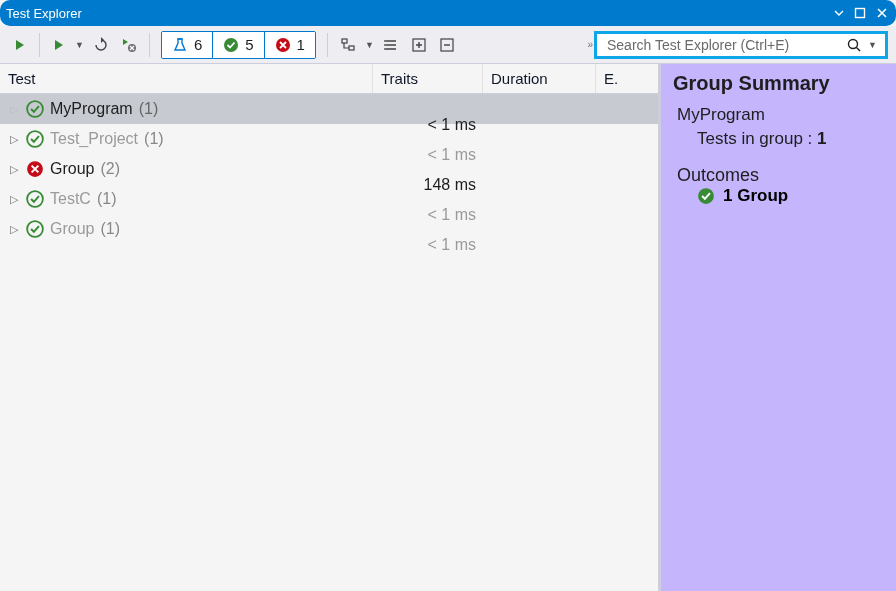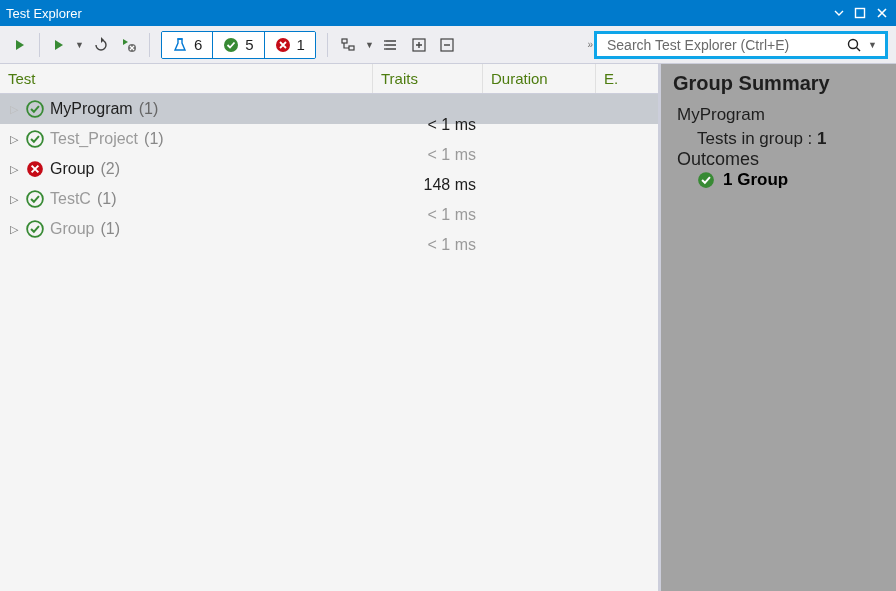--- a/index.html
+++ b/index.html
@@ -15,20 +15,21 @@
   }
   
   .titlebar {
     height: 26px;
     background: #007acc;
     color: #fff;
     display: flex;
     align-items: center;
     padding: 0 6px;
     font-size: 13px;
+    border-radius: 10px;
   }
   .titlebar .title { flex: 1; }
   .titlebar .win-controls { display: flex; gap: 6px; align-items: center; }
   .titlebar .win-controls svg { display:block; }
   .win-btn { cursor: default; padding: 2px; }
 
   
   .toolbar {
     height: 38px;
     display: flex;
@@ -55,26 +56,26 @@
   }
   .search-box input {
     border:none; outline:none; flex:1; font-size:14px; font-family:inherit; color:#1e1e1e; background:transparent;
   }
   .search-box input::placeholder { color:#6a6a6a; }
   .drop-arrow { font-size:9px; color:#555; padding:0 2px;}
 
   
   .content { flex:1; display:flex; min-height:0; }
   .left-pane { flex:1; display:flex; flex-direction:column; min-width:0;}
-  .right-pane { width:238px; border-left:3px solid #cccedb; padding:8px 12px; background:#a3a3a3;}
+  .right-pane { width:238px; border-left:3px solid #cccedb; padding:8px 12px; background:#c4b5fd;}
   
   
   .cols {
     height:30px; display:flex; align-items:flex-end; border-bottom:1px solid #cccedb;
-    font-size:15px; color:#4d7c0f; background:#f5f5f5;
+    font-size:15px; color:#0f172a; background:#f5f5f5;
   }
   .col { padding:0 8px; border-right:1px solid #e0e0e0; height:100%; display:flex; align-items:center;}
   .col-test { width:373px; }
   .col-duration { width:113px; }
   .col-traits { width:110px; }
   .col-e { flex:1; border-right:none;}
 
   
   .rows { flex:1; overflow:auto; }
   .row {
@@ -88,21 +89,21 @@
   .row .cell-e { flex:1; }
   .expand-caret { width:10px; color:#6a6a6a; font-size:11px;}
   .row.selected .expand-caret { color:#bbb;}
   .count-paren { color:#888; }
   .row.selected .count-paren { color:#666; }
   .row-dark { color:#1e1e1e; }
 
   
   .summary-title { font-size:20px; font-weight:600; color:#1e1e1e; margin-bottom:10px;}
   .summary-name { font-size:17px; color:#1e1e1e; margin-left:4px; margin-bottom:4px;}
-  .summary-line { font-size:17px; color:#1e1e1e; margin-left:24px; }
+  .summary-line { font-size:17px; color:#1e1e1e; margin-left:24px; margin-bottom:16px;}
   .outcomes-title { font-size:18px; color:#1e1e1e; margin-left:4px; }
   .outcome-row { display:flex; align-items:center; gap:8px; margin-left:24px; font-size:17px;}
   
   
   .icon { display:inline-flex; align-items:center; justify-content:center;}
   
   .chev { font-size:10px; color:#707070; padding:0 1px 0 6px;}
 </style>
 </head>
 <body>

